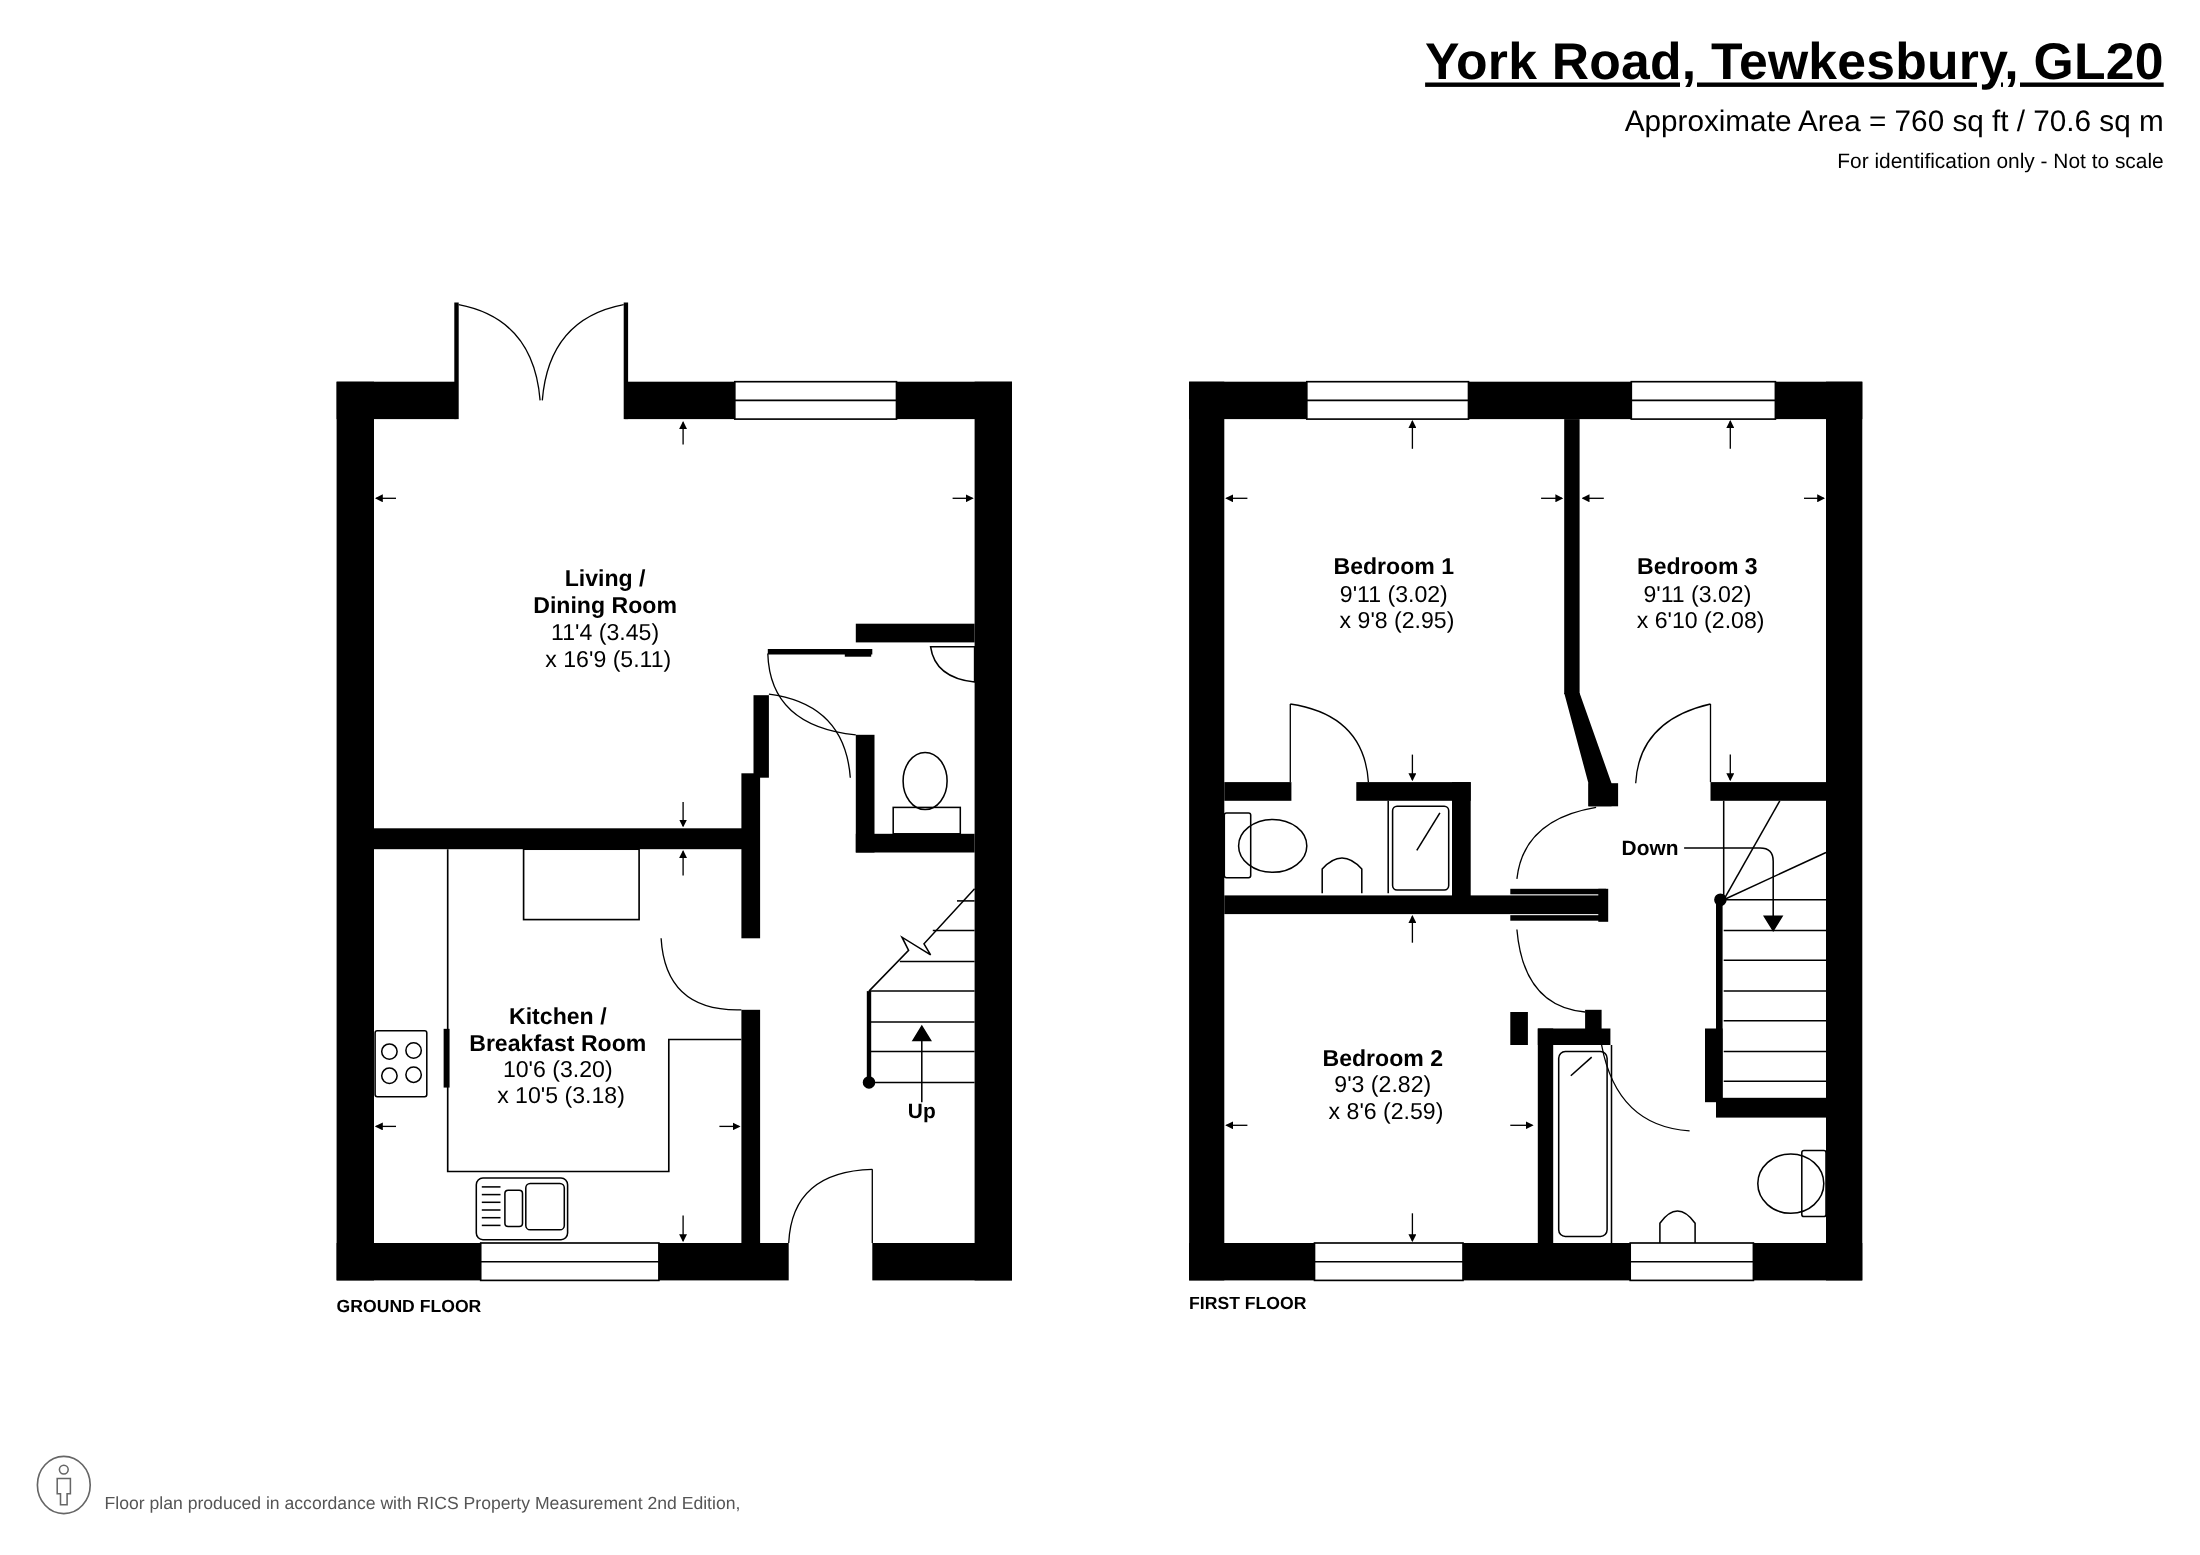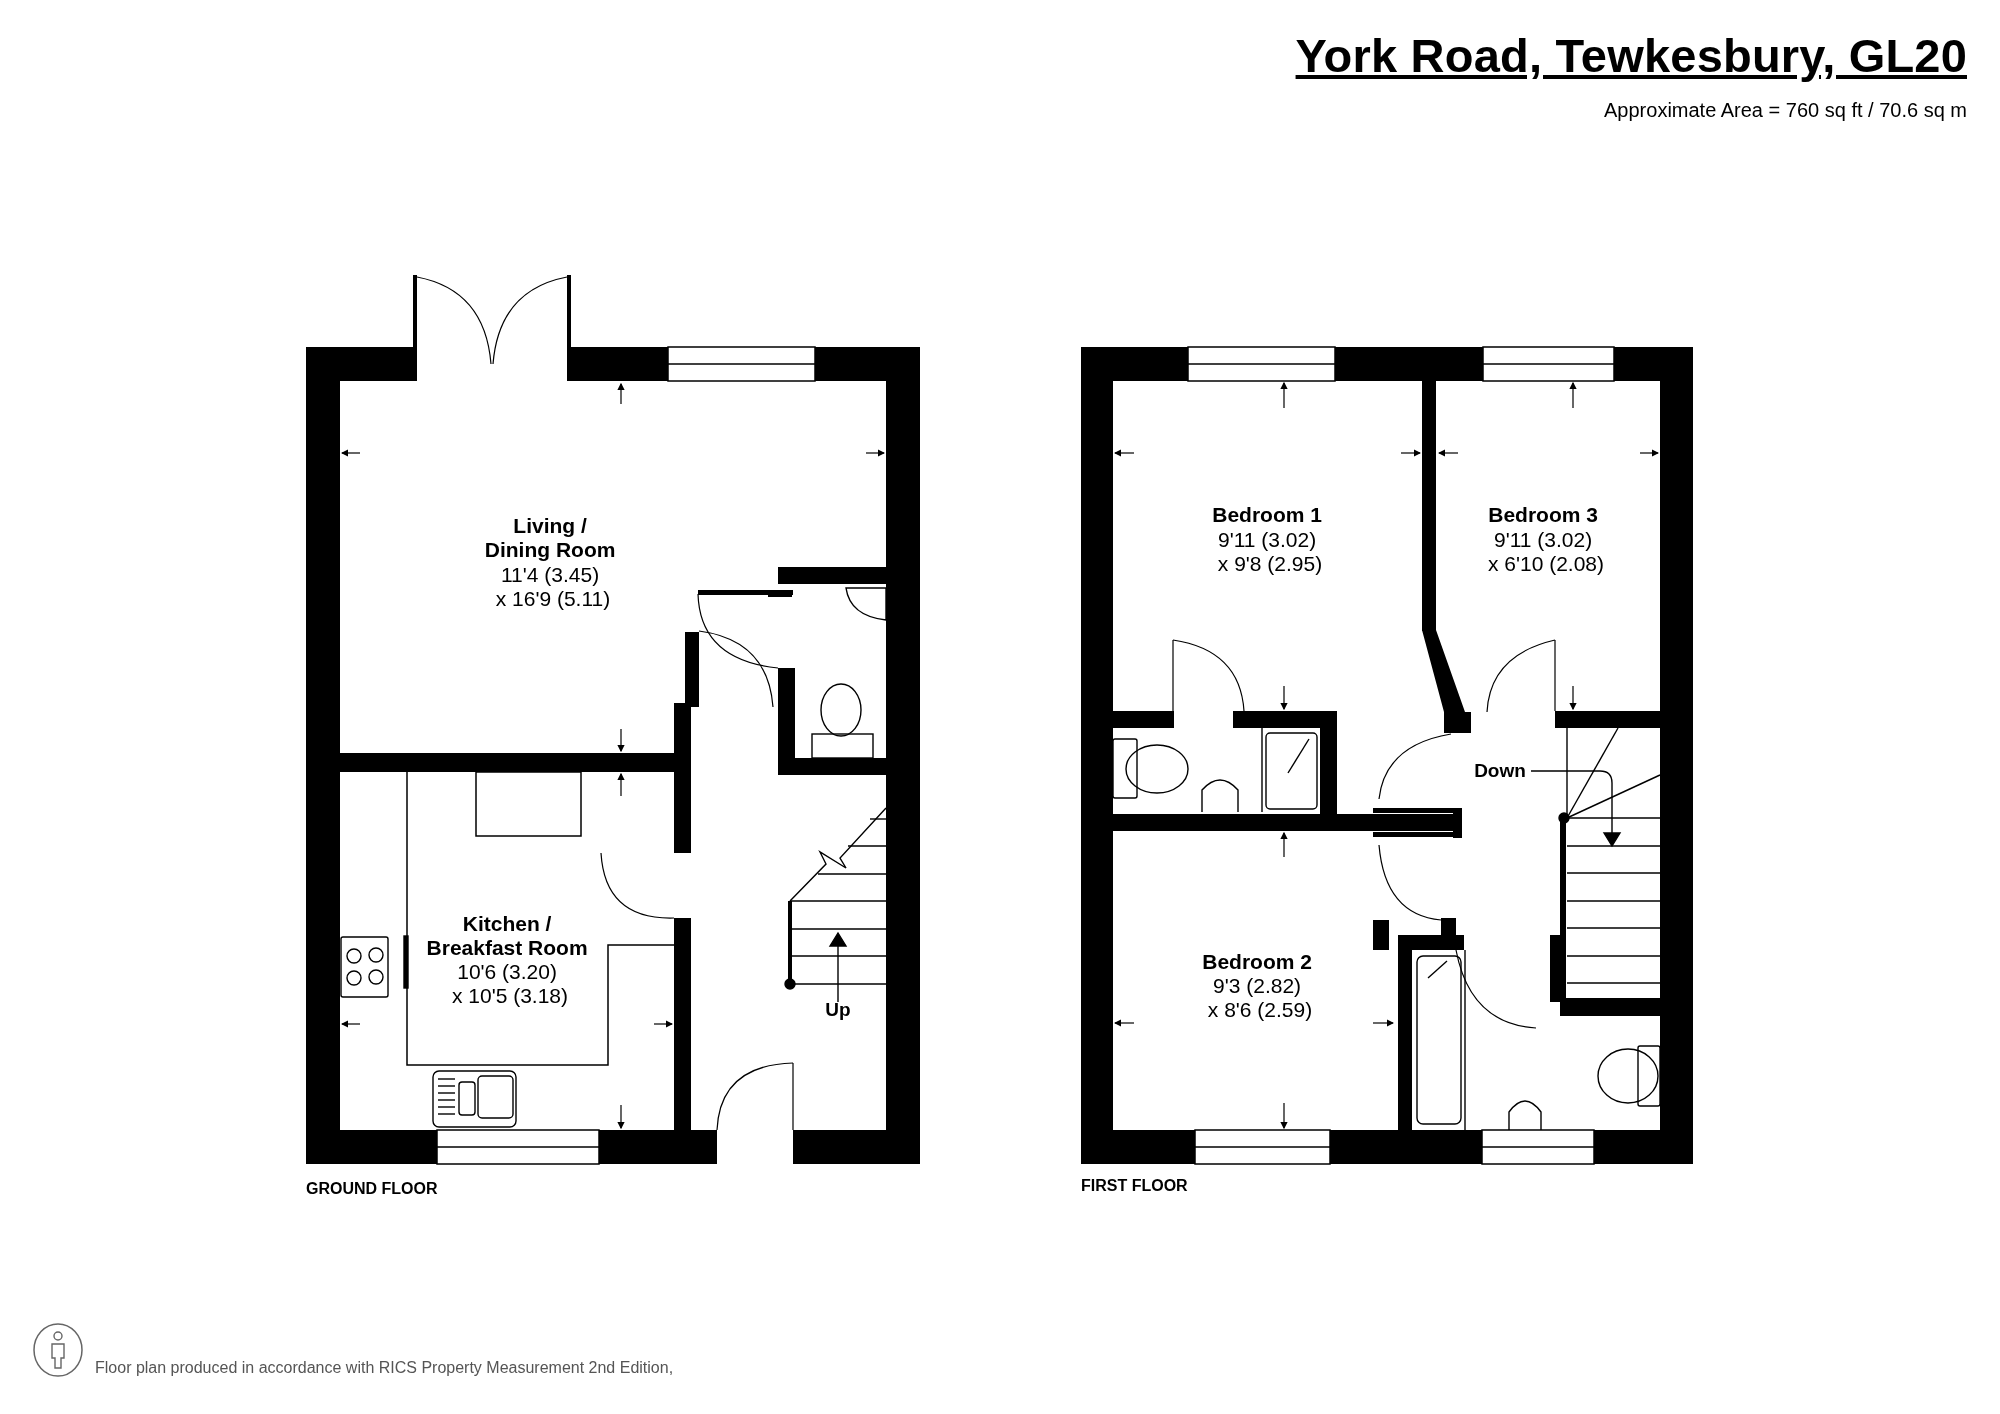--- a/index.html
+++ b/index.html
@@ -1,37 +1,38 @@
 <!DOCTYPE html>
 <html><head>
   <meta charset="utf-8">
   <style>
     html, body { margin: 0; padding: 0; background: #ffffff; }
     body { width: 2000px; height: 1414px; position: relative; overflow: hidden;
            font-family: "Liberation Sans", sans-serif; color: #000; }
     .header { position: absolute; right: 33px; top: 28px; text-align: right; }
     .title { font-size: 47px; font-weight: bold; letter-spacing: 0.2px; line-height: 56px; text-decoration: underline; }
-    .area { font-size: 20px; line-height: 32px; margin-top: 10px; }
+    .area { font-size: 27px; line-height: 32px; margin-top: 10px; }
     .note { font-size: 19px; line-height: 24px; margin-top: 10px; }
     svg.plan { position: absolute; left: 0; top: 0; }
     .floor-label { position: absolute; font-size: 16px; font-weight: bold; }
     .room-label { font-family: "Liberation Sans", sans-serif; font-size: 21px; text-anchor: middle; }
     .room-name { font-weight: bold; }
     .small-label { font-family: "Liberation Sans", sans-serif; font-size: 19px; font-weight: bold; text-anchor: middle; }
     .footer { position: absolute; left: 32px; top: 1322px; display: flex; align-items: flex-end; }
     .footer-icon { width: 52px; height: 56px; margin-right: 11px; }
     .footer-text { font-size: 16px; line-height: 20px; color: #555; }
     .footer-text .line { white-space: pre; }
   </style>
 </head>
 <body>
 
 <div class="header">
   <div class="title">York Road, Tewkesbury, GL20</div>
   <div class="area">Approximate Area = 760 sq ft / 70.6 sq m</div>
+  <div class="note">For identification only - Not to scale</div>
 </div>
 
 <svg class="plan" width="2000" height="1414" viewBox="0 0 2000 1414" xmlns="http://www.w3.org/2000/svg">
   <defs>
     <marker id="arr" markerWidth="6" markerHeight="6" refX="5" refY="3" orient="auto">
       <path d="M0,0 L6,3 L0,6 Z" fill="#000"></path>
     </marker>
   </defs>
 
   <g>

